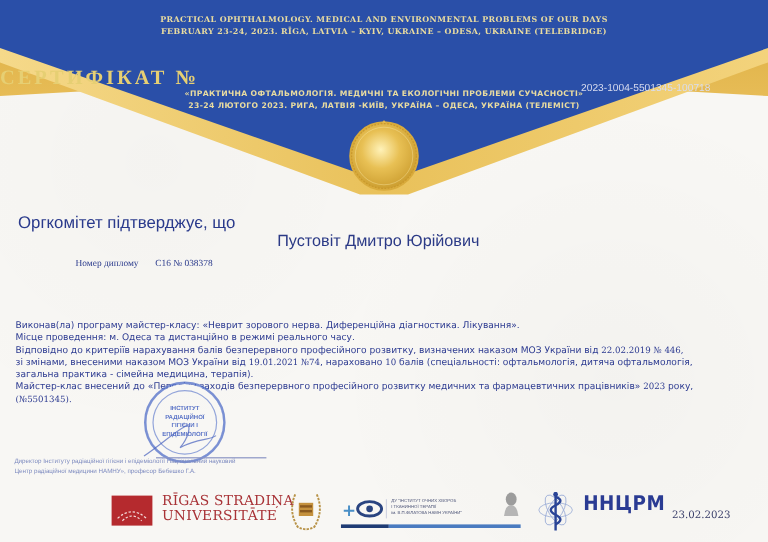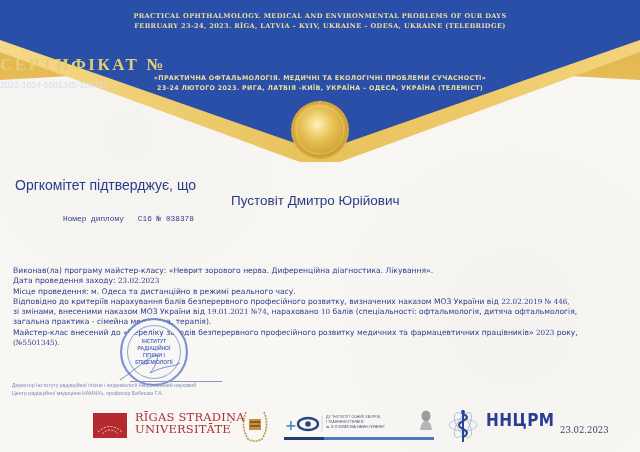--- a/index.html
+++ b/index.html
@@ -21,27 +21,27 @@
     color:#e9dca0; white-space:nowrap;
   }
   .hdr-en { font-family:"DejaVu Serif", serif; font-weight:bold; font-size:6.6px; letter-spacing:0.35px; }
   .hdr-ua { font-family:"DejaVu Sans", sans-serif; font-weight:bold; font-size:6.4px; letter-spacing:0.3px;margin-top:42px; }
   .cert-title {
     position:absolute; left:0; width:620px; top:55px; text-align:left;
     color:#e6cf73; font-weight:bold; font-size:17px; letter-spacing:2.5px;
     font-family:Liberation Serif, serif;
   }
   .cert-number {
-    position:absolute; left:0; width:544px; top:80px; text-align:left;
+    position:absolute; left:0; width:592px; top:68px; text-align:right;
     color:#d8dcef; font-size:8.5px; font-family:"Liberation Sans", sans-serif;
   }
   .txt { position:absolute; color:#2a3a8c; white-space:nowrap; }
   .confirm { left:15px; top:177px; font-size:14px; font-family:"Liberation Sans", sans-serif; }
   .name { left:231px; top:193px; font-size:13.5px; font-family:"Liberation Sans", sans-serif; color:#2b3a86; }
-  .diploma { left:16px; top:215px; font-size:7.8px; font-family:Liberation Mono, monospace;padding-left:47px; }
+  .diploma { left:16px; top:215px; font-size:7.8px; font-family:Liberation Serif, serif;padding-left:47px; }
   .diploma .num { margin-left:14px; }
   .body-block {
     position:absolute; left:13px; top:238px; width:620px;
     color:#2d3b91; font-size:7.6px; line-height:10.3px;
     font-family:"DejaVu Sans", sans-serif;
     margin-top:28px;
   }
   .body-block .line { white-space:nowrap; }
   .serif { font-family:"DejaVu Serif", serif; font-size:7.2px; }
   .director {
@@ -139,23 +139,20 @@
 <div class="txt confirm">Оргкомітет підтверджує, що</div>
 <div class="txt name">Пустовіт Дмитро Юрійович</div>
 <div class="txt diploma">
   <span>Номер диплому</span><span class="num">С16 № 038378</span>
 </div>
 
 <div class="body-block">
   <div class="line">
     <span>Виконав(ла) програму майстер-класу: </span><span>«Неврит зорового нерва. Диференційна діагностика. Лікування».</span>
   </div>
-  <div class="line">
-    <span>Дата проведення заходу: </span><span class="serif">23.02.2023</span>
-  </div>
   <div class="line">Місце проведення: м. Одеса та дистанційно в режимі реального часу.</div>
   <div class="line">
     <span>Відповідно до критеріїв нарахування балів безперервного професійного розвитку, визначених наказом МОЗ України від </span><span class="serif">22.02.2019 № 446,</span>
   </div>
   <div class="line">
     <span>зі змінами, внесеними наказом МОЗ України від </span><span class="serif">19.01.2021 №74</span><span>, нараховано </span><span class="serif">10</span><span> балів (спеціальності: офтальмологія, дитяча офтальмологія,</span>
   </div>
   <div class="line">загальна практика - сімейна медицина, терапія).</div>
   <div class="line">
     <span>Майстер-клас внесений до «Переліку заходів безперервного професійного розвитку медичних та фармацевтичних працівників» </span><span class="serif">2023</span><span> року,</span>

